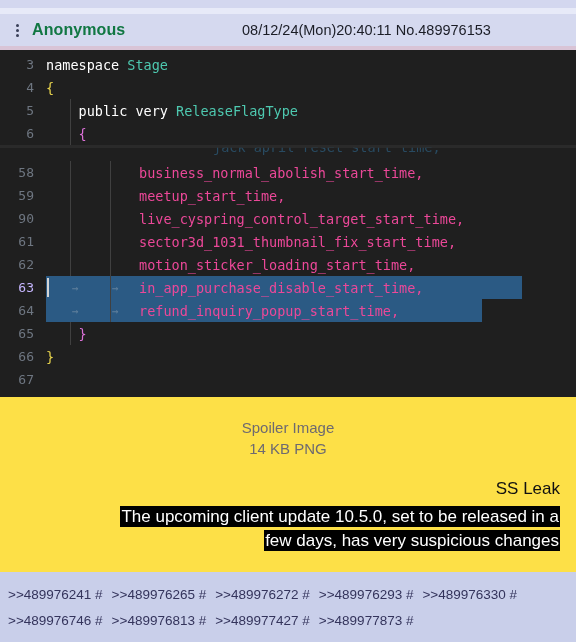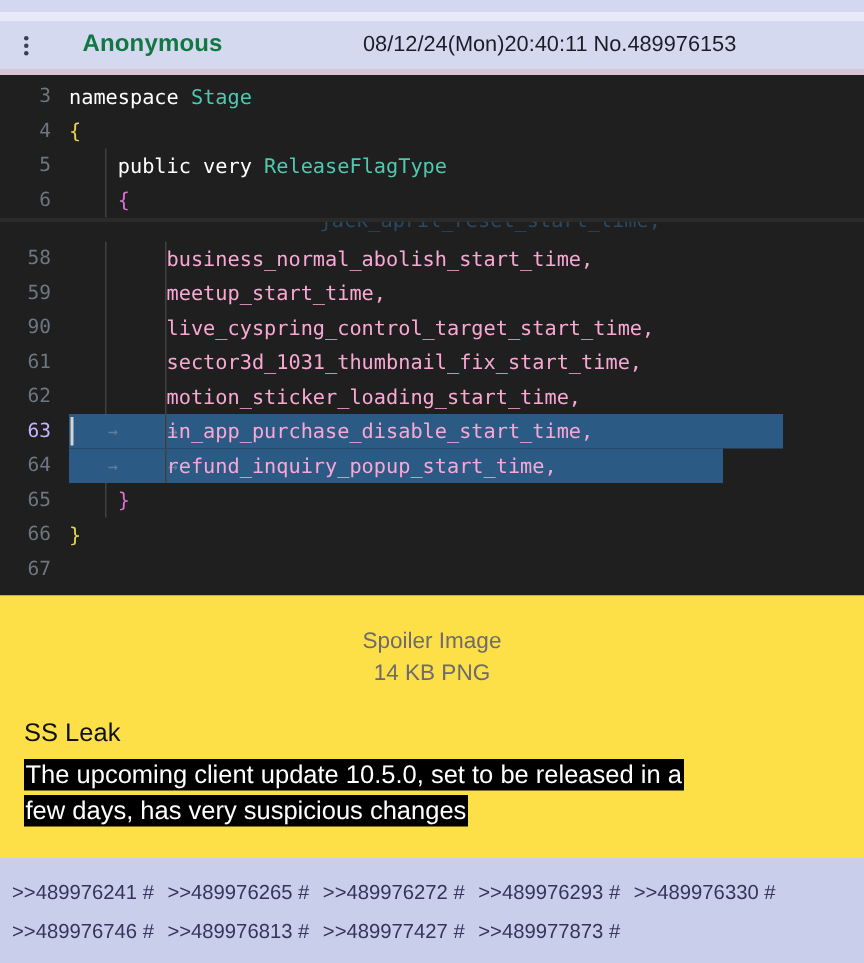--- a/index.html
+++ b/index.html
@@ -36,21 +36,20 @@
 
   
   .post-header {
     height: 32px;
     background: #d5d9ef;
     display: flex;
     align-items: center;
     padding: 0 0 0 10px;
     box-sizing: border-box;
     position: relative;
-    gap: 23px;
   }
   .kebab {
     width: 14px;
     height: 20px;
     display: flex;
     flex-direction: column;
     align-items: center;
     justify-content: center;
     gap: 2px;
     flex: 0 0 auto;
@@ -119,21 +118,21 @@
   }
   .code-text {
     color: #9cdcfe;
     position: relative;
     flex: 1 1 auto;
   }
   .kw { color: #ffffff; }
   .type { color: #4ec9b0; }
   .br-yellow { color: #e8d44d; }
   .br-magenta { color: #da70d6; }
-  .ident { color: #f9a8d4; }
+  .ident { color: #ec4899; margin-left: 28px; }
 
   
   .guide {
     position: absolute;
     top: 0;
     bottom: 0;
     width: 1px;
     background: #404040;
   }
 
@@ -195,20 +194,21 @@
     padding-top: 16px;
     color: #6e6a70;
     font-size: 15px;
     line-height: 21px;
   }
   .post-text {
     padding: 18px 12px 0 12px;
     font-size: 17px;
     color: #111;
     line-height: 24px;
+    text-align: right;
   }
   .redacted {
     background: #000;
     color: #fff;
     box-decoration-break: clone;
     -webkit-box-decoration-break: clone;
     padding: 1px 1px;
   }
 
   

